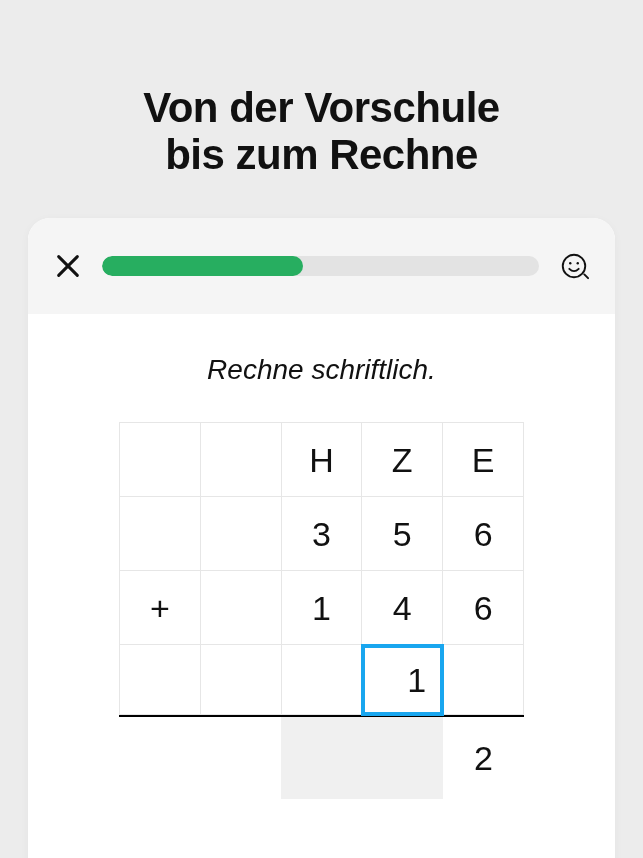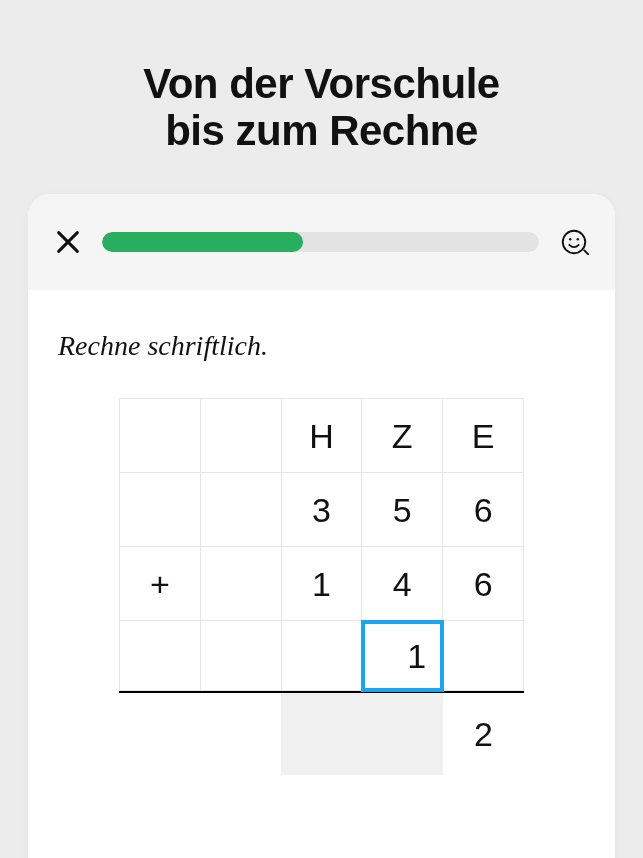--- a/index.html
+++ b/index.html
@@ -8,21 +8,21 @@
       width: 643px;
       height: 858px;
       background: #ececec;
       font-family: -apple-system, "Segoe UI", "Helvetica Neue", Arial, sans-serif;
       overflow: hidden;
       color: #111;
     }
 
     .headline {
       text-align: center;
-      padding-top: 60px;
+      padding-top: 84px;
       padding-bottom: 40px;
     }
     .headline h1 {
       font-size: 42px;
       font-weight: 700;
       line-height: 1.12;
       letter-spacing: -0.5px;
     }
 
     .card {
@@ -73,24 +73,24 @@
       flex: 0 0 auto;
       cursor: pointer;
     }
     .smile-btn svg { width:100%; height:100%; display:block; }
 
     .content {
       padding: 40px 30px 0;
     }
 
     .prompt {
+      text-align: center;
       font-style: italic;
       font-size: 28px;
       margin-bottom: 36px;
-      font-family: Liberation Serif, serif;
     }
 
     .grid {
       width: 405px;
       margin: 0 auto;
       border-collapse: collapse;
       font-size: 34px;
       line-height: 1;
     }
     .grid td {

